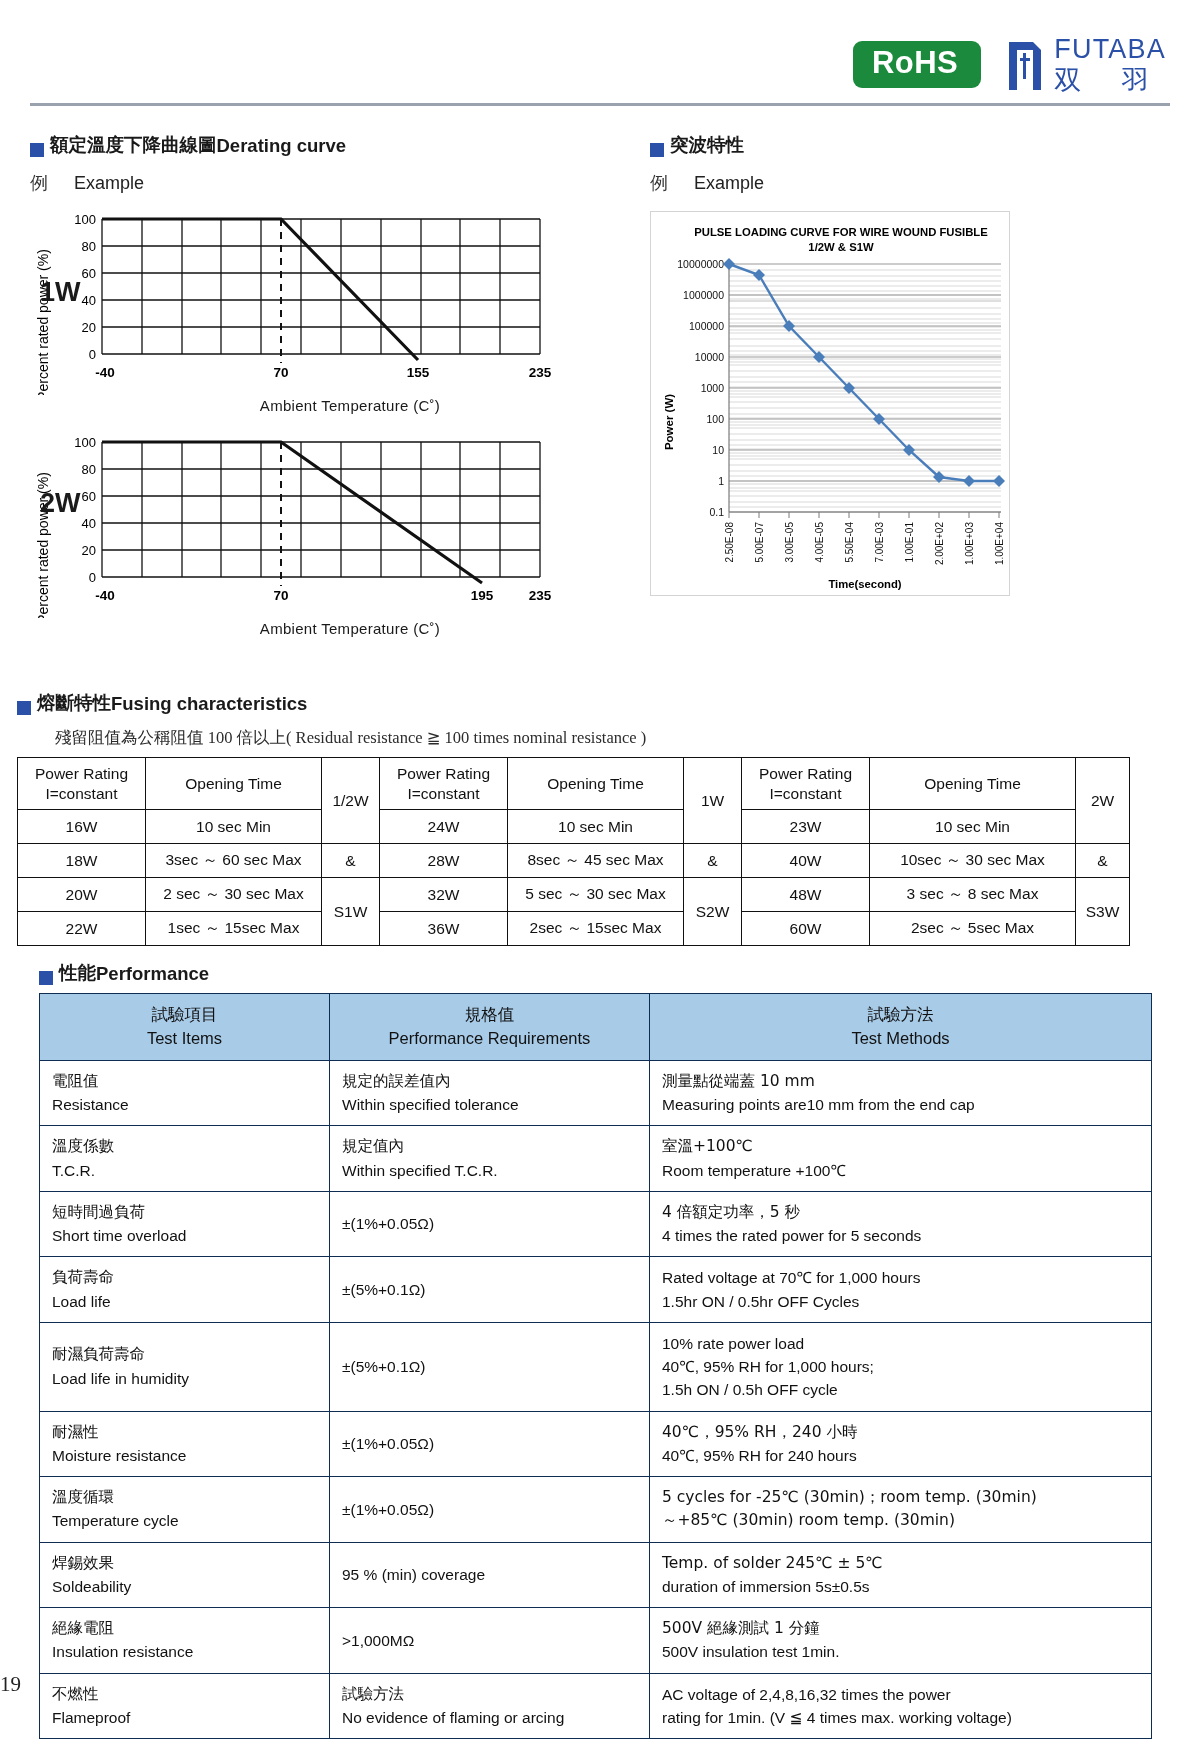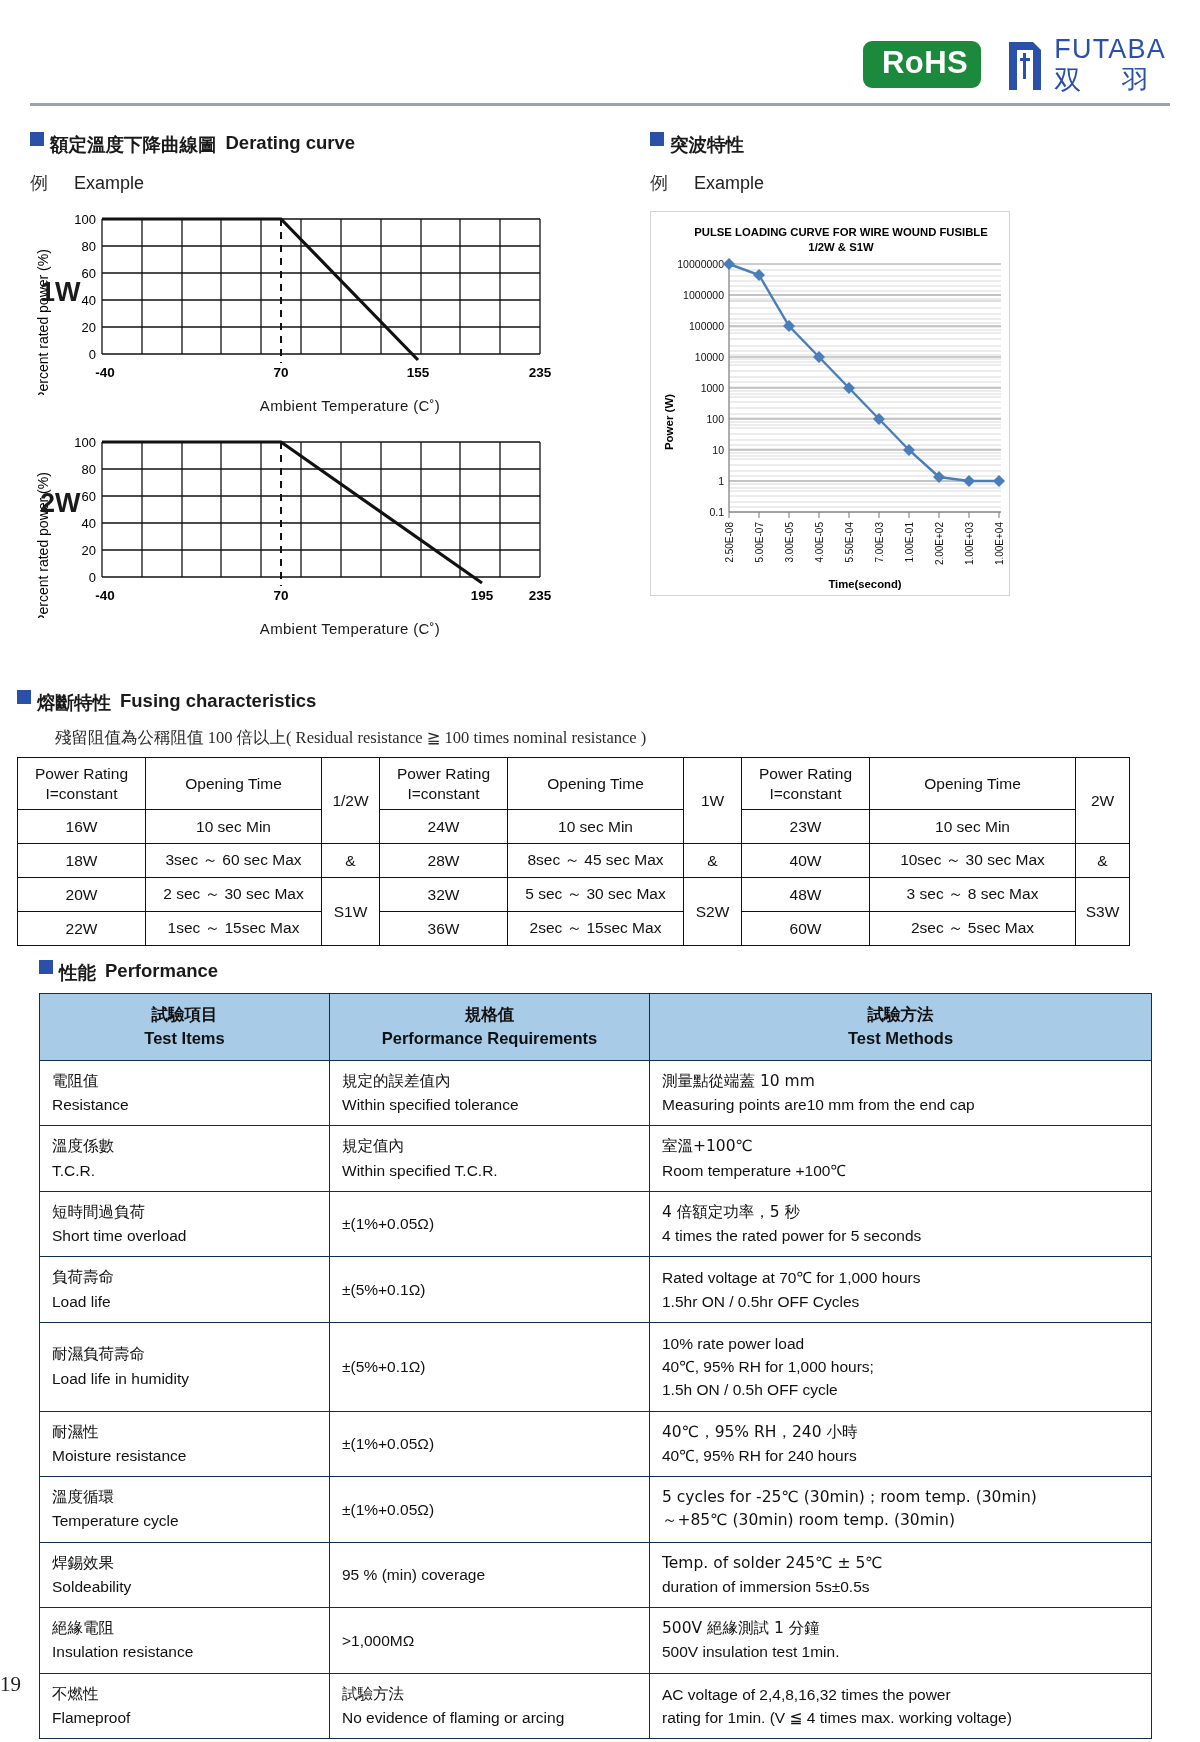--- a/index.html
+++ b/index.html
@@ -26,21 +26,21 @@
     display: flex;
     align-items: center;
     gap: 26px;
   }
   .rohs-badge {
     background: #1c8a3c;
     color: #ffffff;
     font-weight: bold;
     font-size: 31px;
     letter-spacing: .5px;
-    padding: 6px 13px 8px 19px;
+    padding: 6px 23px 8px 19px;
     border-radius: 9px;
     line-height: 1.05;
     font-family: "Liberation Sans", sans-serif;
   }
   .futaba-logo {
     display: flex;
     align-items: center;
     gap: 7px;
   }
   .futaba-mark { width: 40px; height: 54px; display:block; }
@@ -61,34 +61,34 @@
   .header-rule {
     position: absolute;
     left: 30px; right: 30px; top: 103px;
     height: 3px;
     background: #9aa3ad;
   }
 
   
   .sec-head {
     display: flex;
-    align-items: flex-start;
+    align-items: flex-end;
     font-size: 18.5px;
     font-weight: bold;
     gap: 0px;
   }
   .sec-bullet {
     display: inline-block;
     width: 14px; height: 14px;
     background: #2a50a8;
     margin-right: 6px;
     flex: none;
   }
   .sec-cn { font-family: "DejaVu Sans", sans-serif; font-weight: bold; }
-  .sec-en { font-family: "Liberation Sans", sans-serif; font-weight: bold; margin-left: 9px;}
+  .sec-en { font-family: "Liberation Sans", sans-serif; font-weight: bold; }
 
   .example-line {
     font-size: 18px;
     margin-top: 14px;
     display: flex;
     align-items: baseline;
   }
   .example-cn { font-family: "DejaVu Sans", sans-serif; color:#333; }
   .example-en { margin-left: 26px; font-family: "Liberation Sans", sans-serif; color:#222; }
 
@@ -162,21 +162,21 @@
   .perf-wrap { position: absolute; left: 30px; top: 960px; width: 1140px; padding-left: 9px; }
   table.perf {
     border-collapse: collapse;
     width: 1112px;
     table-layout: fixed;
     margin-top: 8px;
   }
   table.perf th {
     background: #a8cbe8;
     border: 1.2px solid #0f2d52;
-    font-weight: bold;
+    font-weight: normal;
     font-size: 16.5px;
     padding: 9px 4px;
     line-height: 1.45;
     color: #111;
   }
   table.perf td {
     border: 1.2px solid #0f2d52;
     font-size: 15.5px;
     padding: 9px 12px;
     vertical-align: middle;

